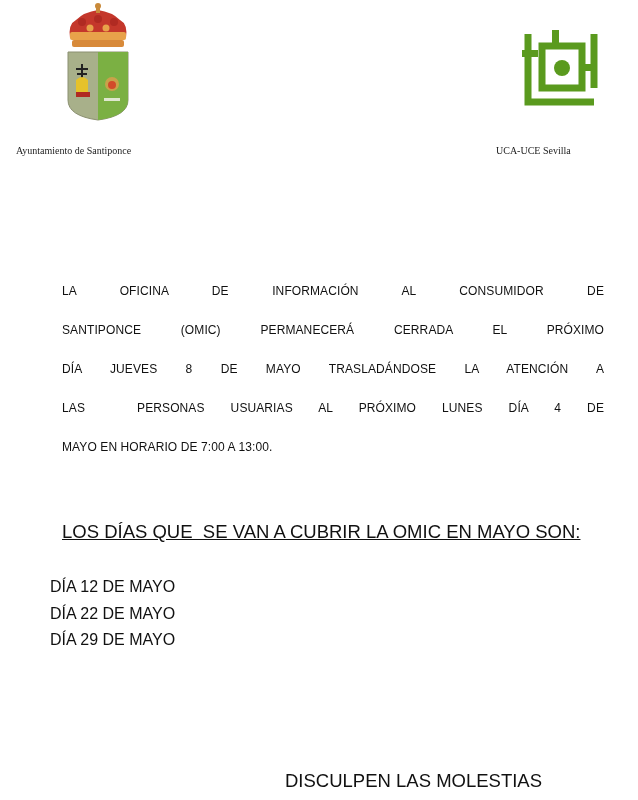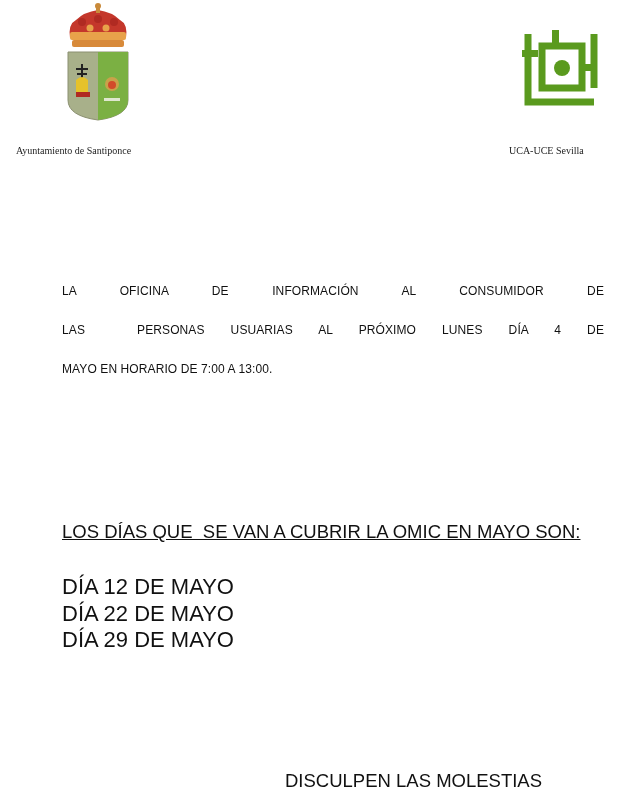--- a/index.html
+++ b/index.html
@@ -7,21 +7,21 @@
   .abs { position: absolute; }
   .serif { font-family: "Liberation Serif", serif; }
   .sans { font-family: "Liberation Sans", sans-serif; }
   .crest { left: 64px; top: 2px; width: 68px; height: 120px; }
   .logo { left: 522px; top: 28px; width: 78px; height: 80px; }
   .caption { top: 145px; font-size: 10px; color: #222; }
   .para { left: 62px; width: 542px; font-size: 12px; line-height: 39px; letter-spacing: 0.1px; }
   .para .line { display: block; text-align: justify; text-align-last: justify; white-space: nowrap; height: 39px; }
   .para .line.last { text-align-last: left; }
   .days-heading { left: 62px; top: 521px; font-size: 18.5px; }
-  .days { left: 62px; top: 574px; font-size: 22px; line-height: 26.5px; }
+  .days { left: 50px; top: 574px; font-size: 16px; line-height: 26.5px; }
   .days div { height: 26.5px; }
   .closing { left: 285px; top: 770px; font-size: 18.5px; }
 </style>
 </head>
 <body>
 
 <div class="abs crest">
   <svg width="68" height="120" viewBox="0 0 68 120">
 
     <path d="M6 36 Q4 22 12 18 Q20 10 34 8 Q48 10 56 18 Q64 22 62 36 Z" fill="#c4372b"></path>
@@ -58,24 +58,26 @@
       <path d="M72 6 V60"></path>
     </g>
     <rect x="30" y="2" width="7" height="18" fill="#5a9a1e"></rect>
     <rect x="0" y="22" width="16" height="7" fill="#5a9a1e"></rect>
     <circle cx="40" cy="40" r="8" fill="#5a9a1e"></circle>
     <rect x="58" y="36" width="14" height="7" fill="#5a9a1e"></rect>
   </svg>
 </div>
 
 <div class="abs caption serif" style="left:16px;">Ayuntamiento de Santiponce</div>
-<div class="abs caption serif" style="left:509px;">UCA-UCE Sevilla</div>
+<div class="abs caption serif" style="left:496px;">UCA-UCE Sevilla</div>
 
 <div class="abs para sans" style="top:272px;">
   <span class="line">LA OFICINA DE INFORMACIÓN AL CONSUMIDOR DE</span>
+  <span class="line">SANTIPONCE (OMIC) PERMANECERÁ CERRADA EL PRÓXIMO</span>
+  <span class="line">DÍA JUEVES 8 DE MAYO TRASLADÁNDOSE LA ATENCIÓN A</span>
   <span class="line" style="white-space:pre;">LAS  PERSONAS USUARIAS AL PRÓXIMO LUNES DÍA 4 DE</span>
   <span class="line last">MAYO EN HORARIO DE 7:00 A 13:00.</span>
 </div>
 
 <div class="abs days-heading sans" style="white-space:pre;text-decoration:underline;">LOS DÍAS QUE  SE VAN A CUBRIR LA OMIC EN MAYO SON:</div>
 
 <div class="abs days sans">
   <div>DÍA 12 DE MAYO</div>
   <div>DÍA 22 DE MAYO</div>
   <div>DÍA 29 DE MAYO</div>

